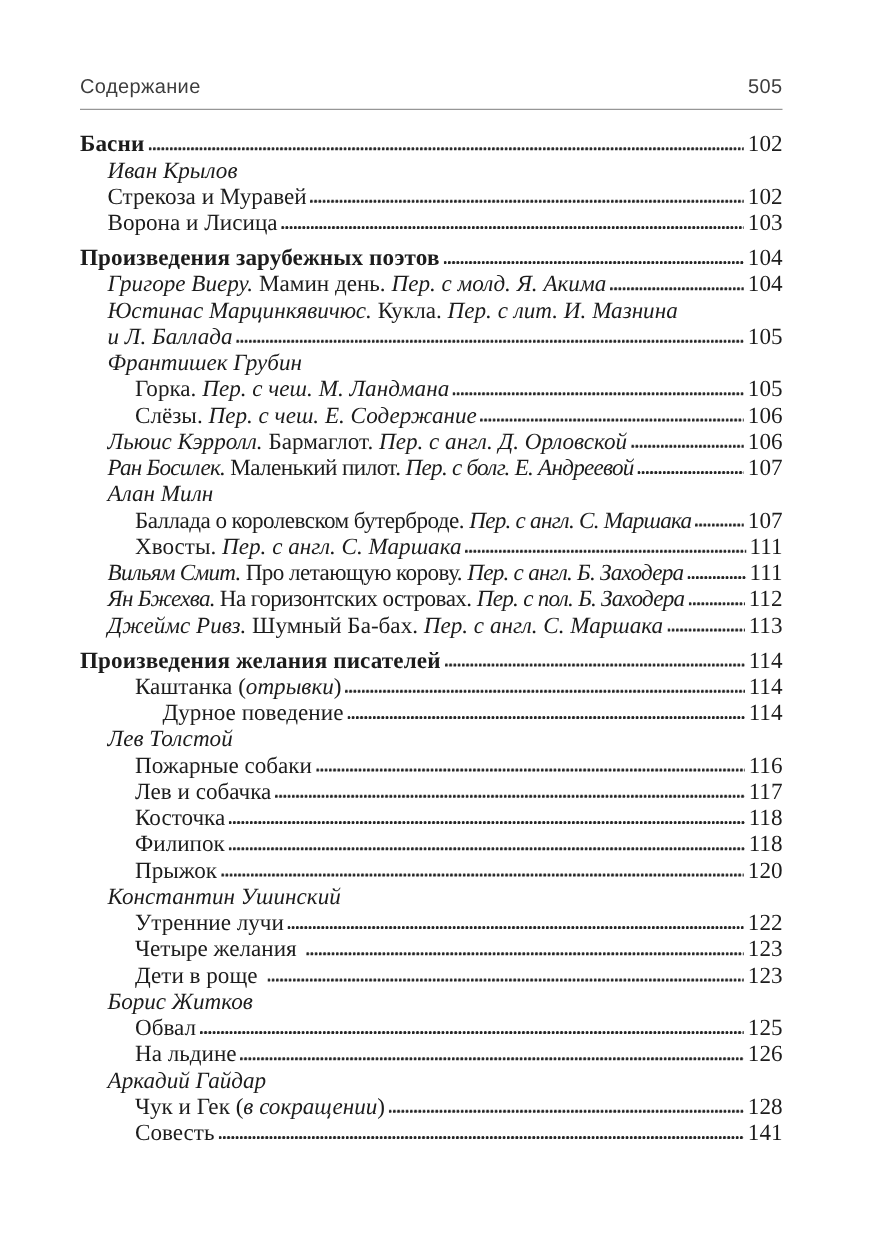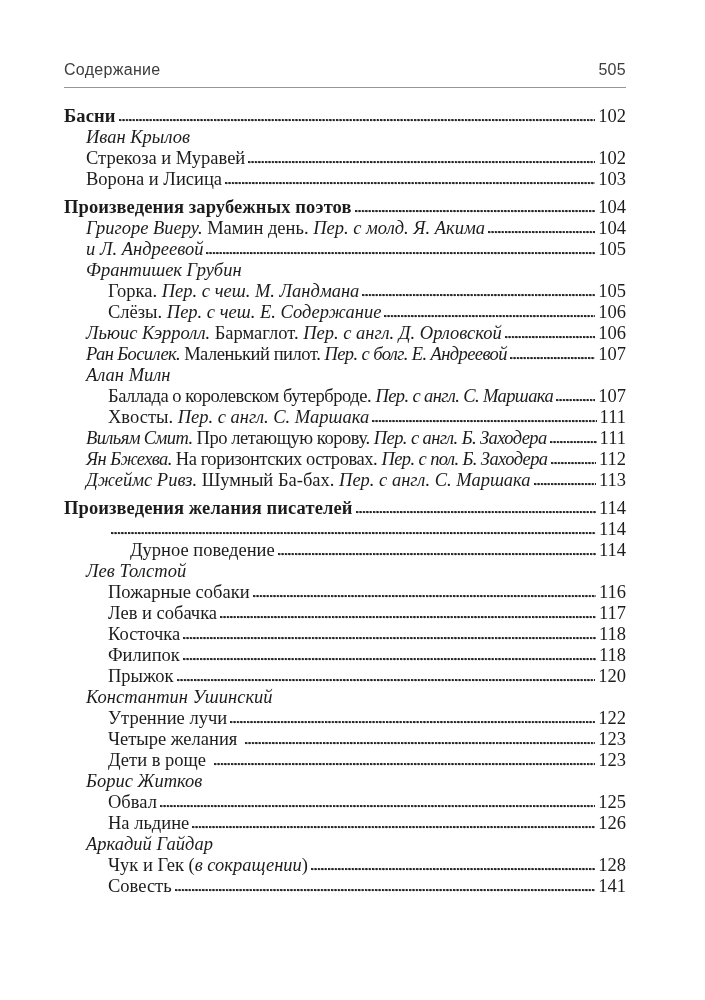--- a/index.html
+++ b/index.html
@@ -85,21 +85,24 @@
         <span class="title"><span class="seg-bold">Произведения зарубежных поэтов</span></span>
         <span class="leader"></span>
         <span class="pagenum">104</span>
       </div>
       <div class="row indent-1">
         <span class="title"><span class="seg-italic">Григоре Виеру. </span><span class="seg-roman">Мамин день. </span><span class="seg-italic">Пер. с молд. Я. Акима</span></span>
         <span class="leader"></span>
         <span class="pagenum">104</span>
       </div>
       <div class="row indent-1">
-        <span class="title"><span class="seg-italic">и Л. Андреевой</span></span>
+        <span class="title"><span class="seg-italic">Юстинас Марцинкявичюс. </span><span class="seg-roman">Кукла. </span><span class="seg-italic">Пер. с лит. И. Мазнина</span></span>
+      </div>
+      <div class="row indent-1">
+        <span class="title"><span class="seg-italic">и Л. Баллада</span></span>
         <span class="leader"></span>
         <span class="pagenum">105</span>
       </div>
       <div class="row indent-1">
         <span class="title"><span class="seg-italic">Франтишек Грубин</span></span>
       </div>
       <div class="row indent-2">
         <span class="title"><span class="seg-roman">Горка. </span><span class="seg-italic">Пер. с чеш. М. Ландмана</span></span>
         <span class="leader"></span>
         <span class="pagenum">105</span>
@@ -146,20 +149,21 @@
         <span class="title"><span class="seg-italic">Джеймс Ривз. </span><span class="seg-roman">Шумный Ба-бах. </span><span class="seg-italic">Пер. с англ. С. Маршака</span></span>
         <span class="leader"></span>
         <span class="pagenum">113</span>
       </div>
       <div class="row indent-0 section">
         <span class="title"><span class="seg-bold">Произведения желания писателей</span></span>
         <span class="leader"></span>
         <span class="pagenum">114</span>
       </div>
       <div class="row indent-2">
+        <span class="title"><span class="seg-roman">Каштанка (</span><span class="seg-italic">отрывки</span><span class="seg-roman">)</span></span>
         <span class="leader"></span>
         <span class="pagenum">114</span>
       </div>
       <div class="row indent-3">
         <span class="title"><span class="seg-roman">Дурное поведение</span></span>
         <span class="leader"></span>
         <span class="pagenum">114</span>
       </div>
       <div class="row indent-1">
         <span class="title"><span class="seg-italic">Лев Толстой</span></span>

